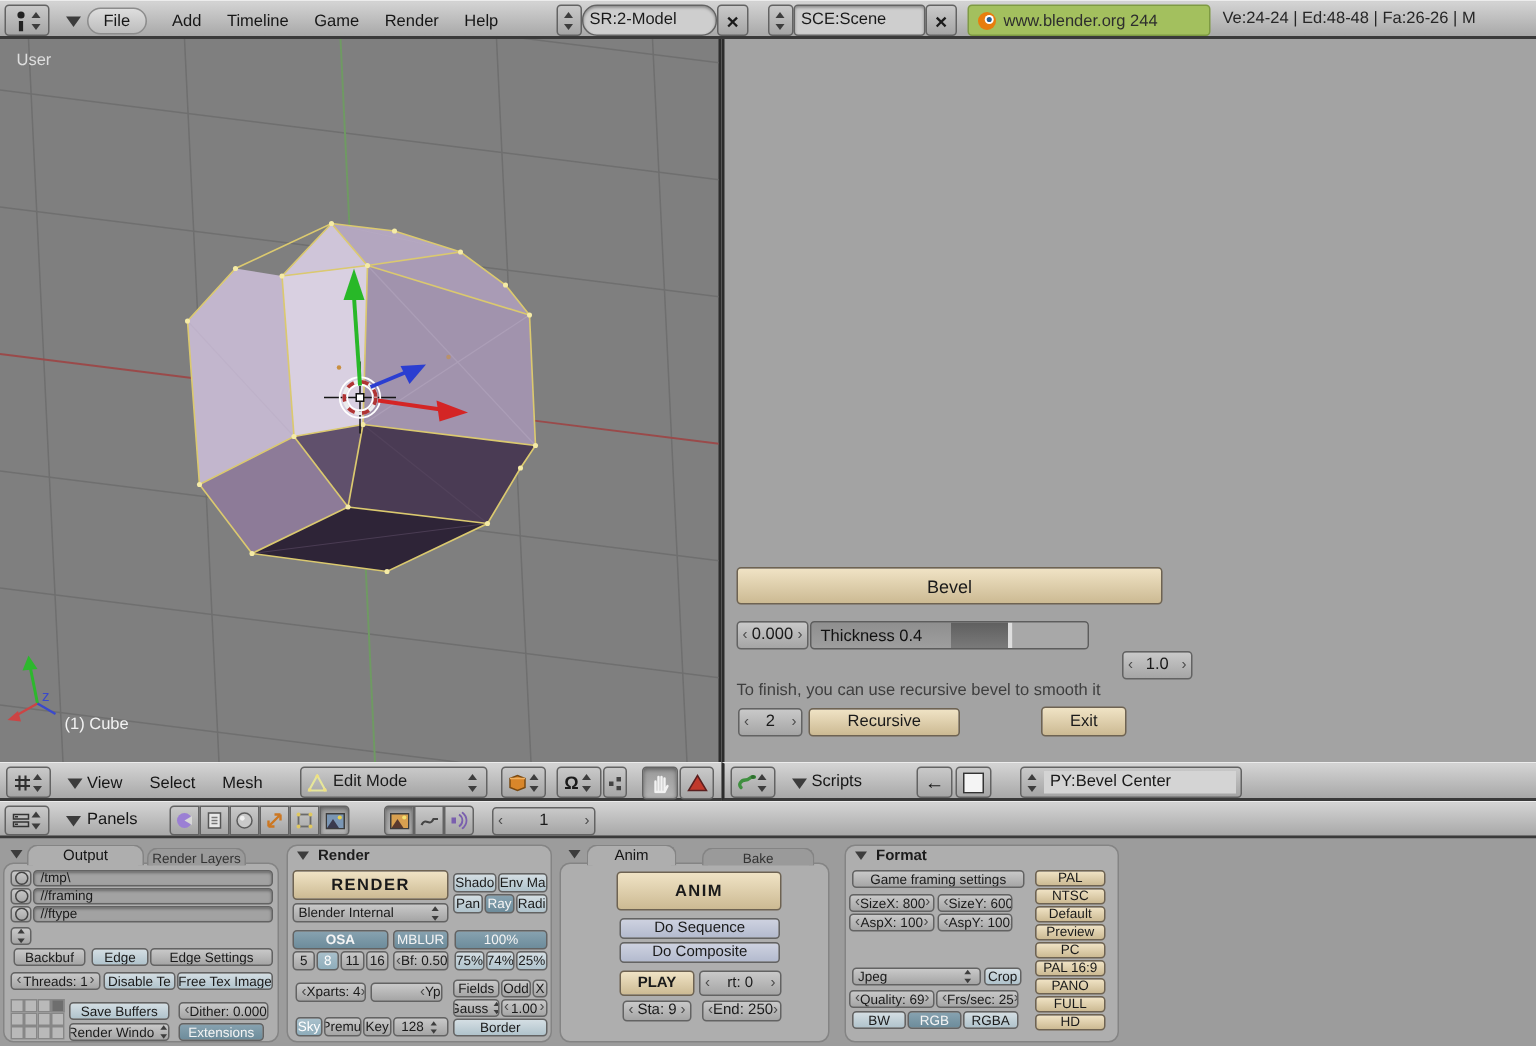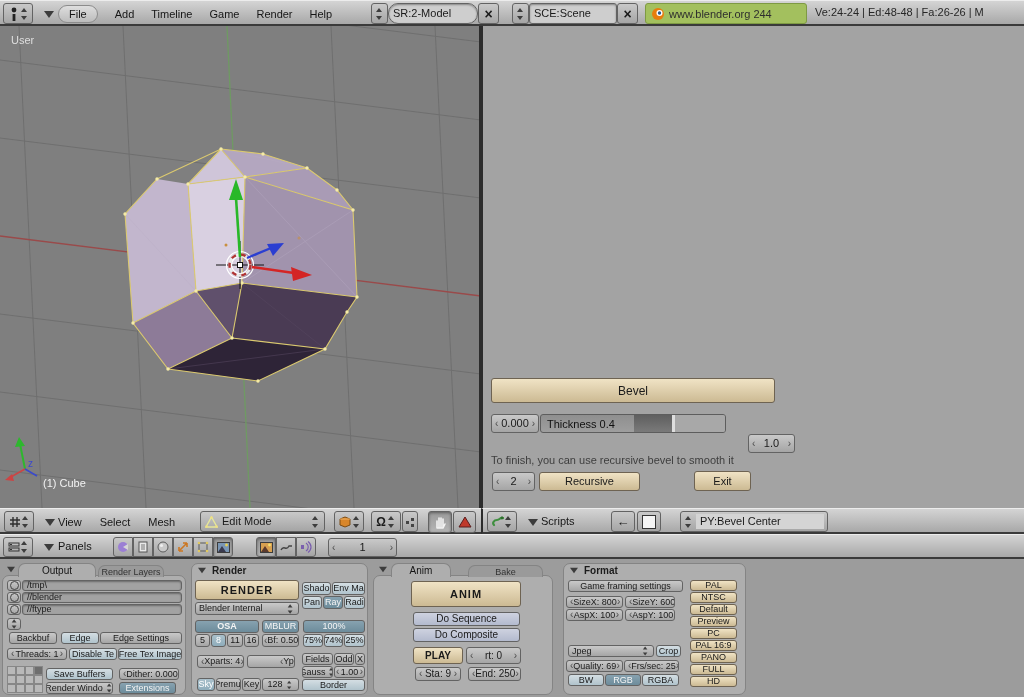--- a/index.html
+++ b/index.html
@@ -414,21 +414,21 @@
     <div class="abs btn" style="left:5px;top:17px;width:14px;height:11px;">
         <div style="width:7px;height:7px;border:1px solid #444;border-radius:50%;"></div>
       </div>
     <div class="abs btn fieldtx" style="left:20px;top:17px;width:160px;height:11px;">
         <span>/tmp\</span>
       </div>
     <div class="abs btn" style="left:5px;top:29px;width:14px;height:11px;">
         <div style="width:7px;height:7px;border:1px solid #444;border-radius:50%;"></div>
       </div>
     <div class="abs btn fieldtx" style="left:20px;top:29px;width:160px;height:11px;">
-        <span>//blender</span>
+        <span>//framing</span>
       </div>
     <div class="abs btn" style="left:5px;top:41px;width:14px;height:11px;">
         <div style="width:7px;height:7px;border:1px solid #444;border-radius:50%;"></div>
       </div>
     <div class="abs btn fieldtx" style="left:20px;top:41px;width:160px;height:11px;">
         <span>//ftype</span>
       </div>
     <div class="abs btn" style="left:5px;top:55px;width:14px;height:12px;">
         <span class="updn" style="transform:scale(.8);"></span>
       </div>

